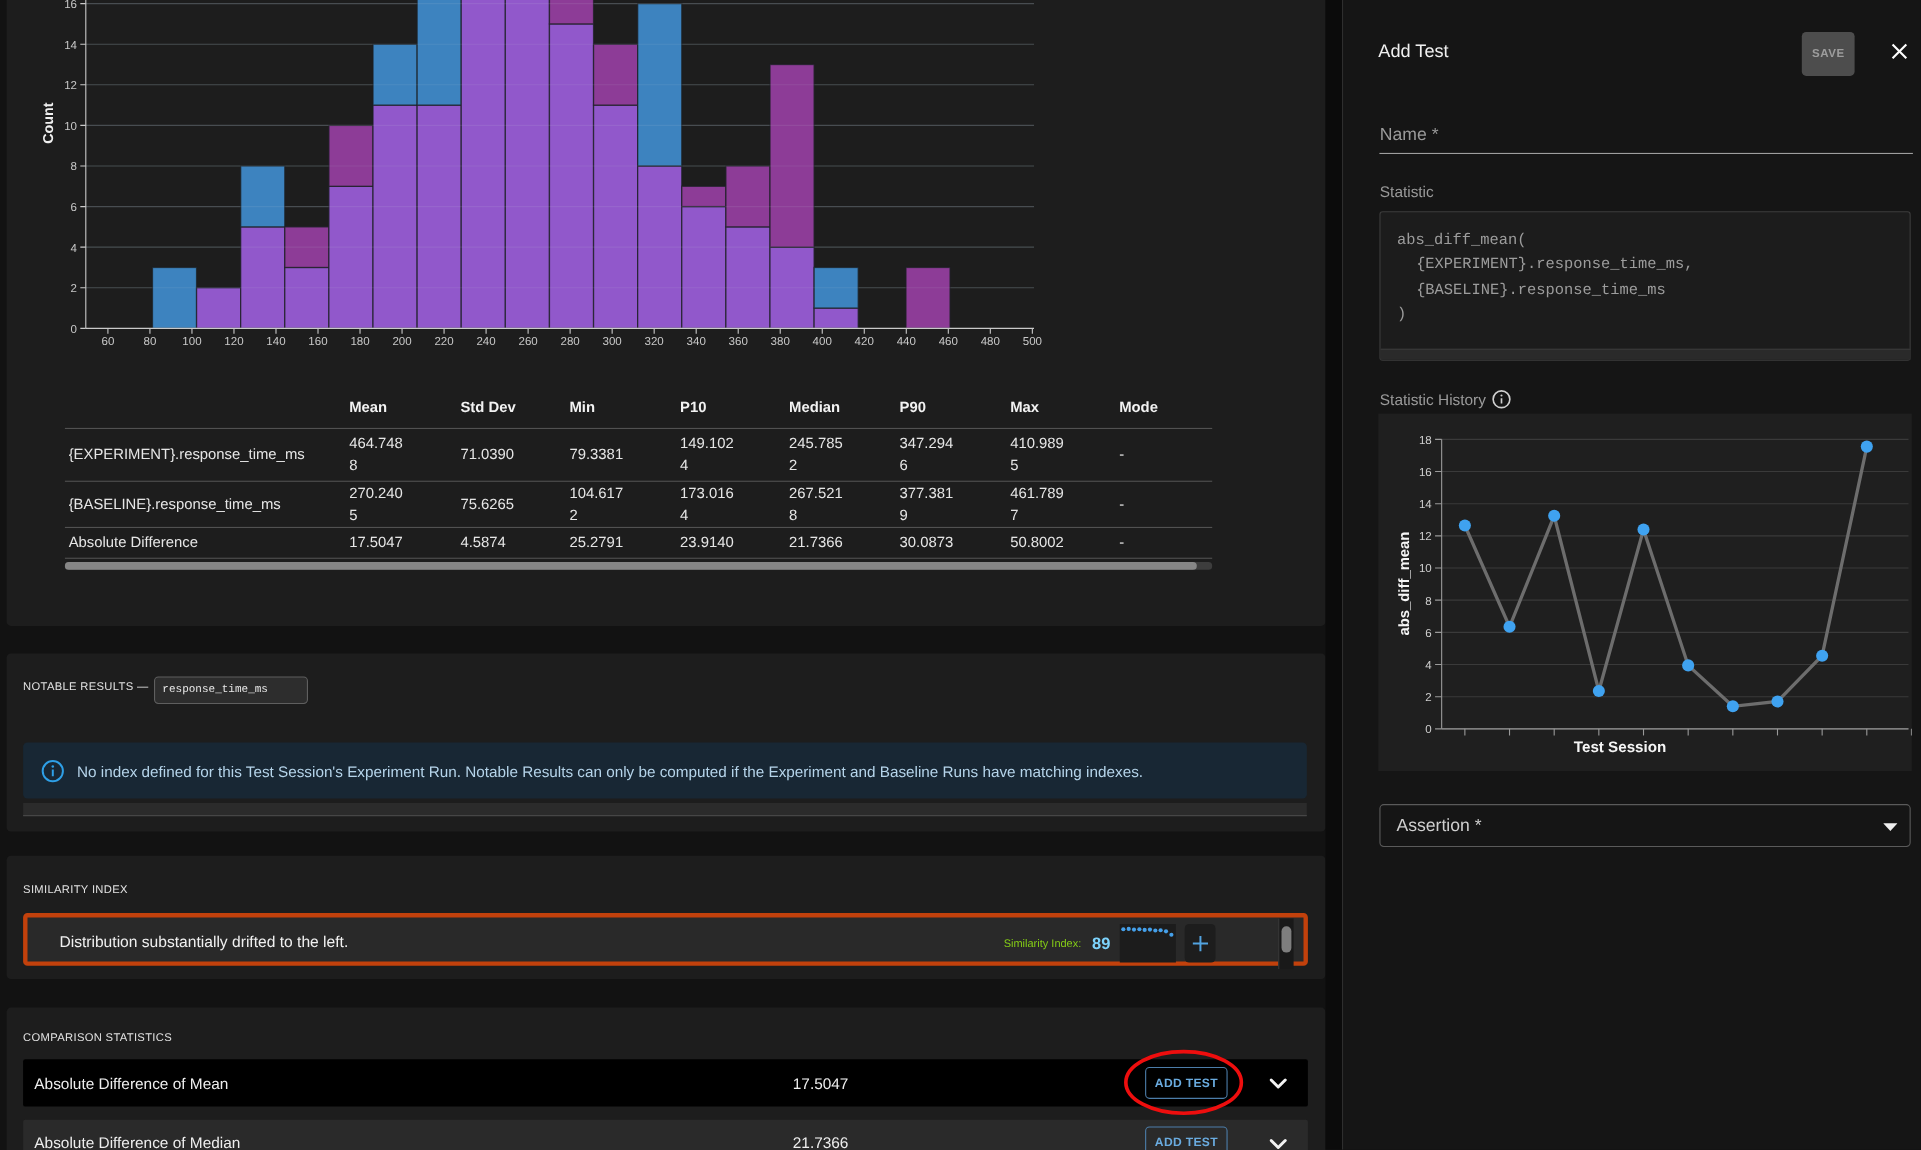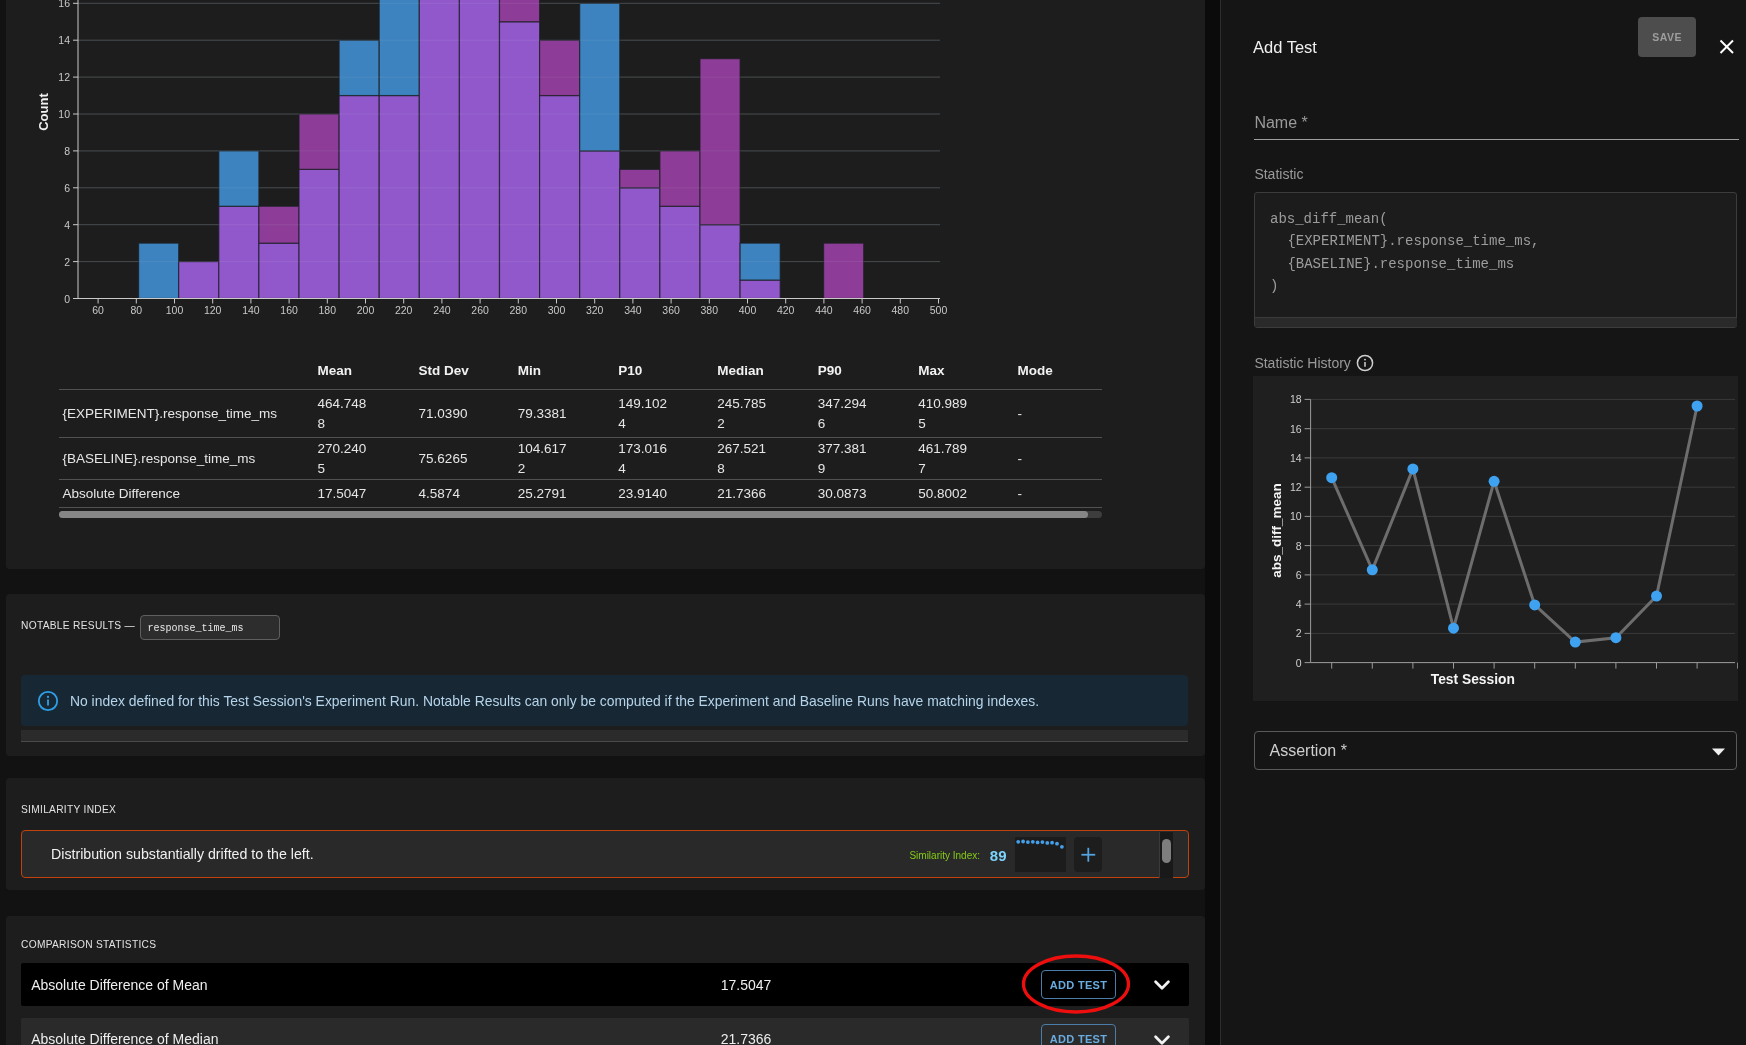--- a/index.html
+++ b/index.html
@@ -194,21 +194,21 @@
       <line x1="11" y1="9.5" x2="11" y2="15.6" stroke="#2e9fe6" stroke-width="1.8"></line>
       <circle cx="11" cy="6.9" r="1.15" fill="#2e9fe6"></circle>
     </svg>
     <div class="t" style="left:49px;top:25.8px;font-size:13.9px;color:#b5d4ea;">No index defined for this Test Session's Experiment Run. Notable Results can only be computed if the Experiment and Baseline Runs have matching indexes.</div>
   </div>
   <div class="abs" style="left:15px;top:135.5px;width:1167px;height:12.5px;background:#2b2b2b;border-bottom:1px solid #4a4a4a;"></div>
 </div>
 
 <div class="card" style="left:6px;top:778px;width:1199px;height:112px;">
   <div class="t ovl" style="left:15px;top:31px">SIMILARITY INDEX</div>
-  <div class="abs" style="left:15px;top:52px;width:1167.6px;height:48.4px;background:#292929;border:1px solid #c2410c;border-radius:4px;">
+  <div class="abs" style="left:15px;top:52px;width:1167.6px;height:48.4px;background:#292929;border:4px solid #c2410c;border-radius:4px;">
     <div class="t" style="left:29px;top:23px;font-size:14.2px;color:#f0f0f0;">Distribution substantially drifted to the left.</div>
     <div class="tr" style="left:958px;top:23.5px;font-size:10px;color:#84cc16;">Similarity Index:</div>
     <div class="t" style="left:967.8px;top:23.5px;font-size:15px;font-weight:bold;color:#7dd3fc;">89</div>
     <div class="abs" style="left:993.2px;top:5.9px;width:50.4px;height:35.5px;background:#1c1c1c;">
         <svg width="51" height="36" style="position:absolute;left:0;top:0">
           <circle cx="3.2" cy="4.8" r="1.9" fill="#45a0ea"></circle>
           <circle cx="8.1" cy="4.5" r="1.9" fill="#45a0ea"></circle>
           <circle cx="12.9" cy="5.1" r="1.9" fill="#45a0ea"></circle>
           <circle cx="17.8" cy="4.8" r="1.9" fill="#45a0ea"></circle>
           <circle cx="22.6" cy="5.4" r="1.9" fill="#45a0ea"></circle>
@@ -256,21 +256,21 @@
 </div>
 
 <svg width="118" height="66" style="position:absolute;left:1017px;top:951px;z-index:30">
   <ellipse cx="59" cy="33" rx="52.5" ry="28" fill="none" stroke="#ee0e0e" stroke-width="3.3"></ellipse>
 </svg>
 
 <div class="abs" style="left:1205px;top:0;width:14.5px;height:1045px;background:#0b0b0b;"></div>
 
 <div class="abs" style="left:1219.5px;top:0;width:526.5px;height:1045px;background:#151515;border-left:1px solid #2e2e2e;">
   <div class="t" style="left:32.5px;top:46.5px;font-size:16.5px;color:#f0f0f0;">Add Test</div>
-  <div class="abs" style="left:417.7px;top:17px;width:58px;height:40.4px;background:#4d4d4d;border-radius:4px;">
+  <div class="abs" style="left:417.7px;top:29px;width:48px;height:40.4px;background:#4d4d4d;border-radius:4px;">
     <div class="t" style="left:50%;top:50%;transform:translate(-50%,-50%);font-size:10.5px;font-weight:bold;letter-spacing:0.5px;color:#9d9d9d;">SAVE</div>
   </div>
   <svg width="16" height="16" style="position:absolute;left:498px;top:39px">
       <line x1="1.5" y1="1.5" x2="14" y2="14" stroke="#fff" stroke-width="1.9"></line>
       <line x1="14" y1="1.5" x2="1.5" y2="14" stroke="#fff" stroke-width="1.9"></line>
     </svg>
 
   <div class="t" style="left:33.9px;top:123.3px;font-size:16px;color:#9a9a9a;">Name *</div>
   <div class="abs" style="left:33.5px;top:139px;width:484.5px;height:1px;background:#9e9e9e;"></div>
 

